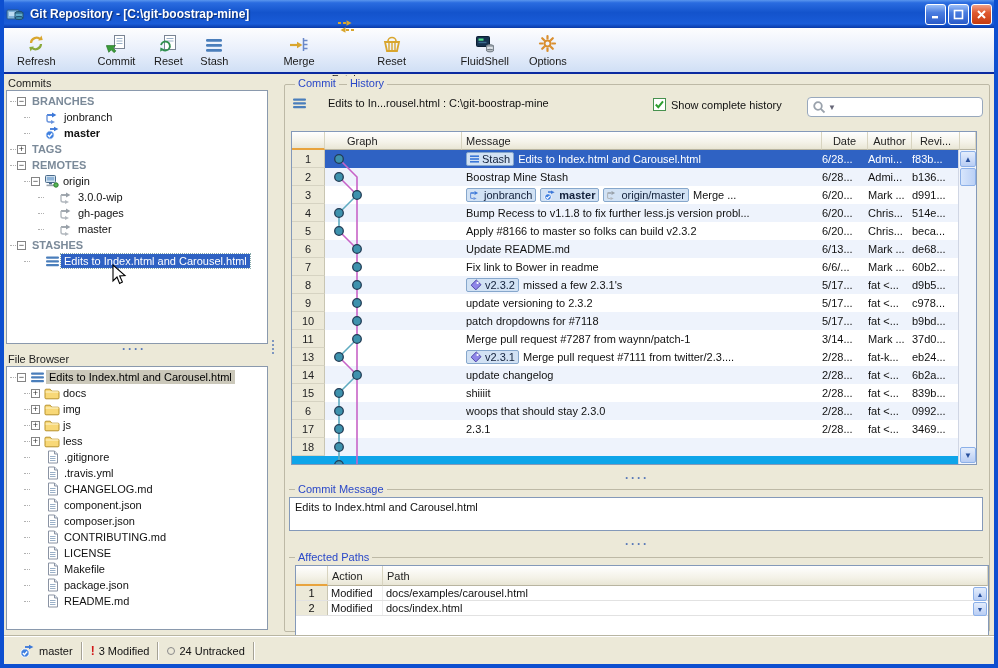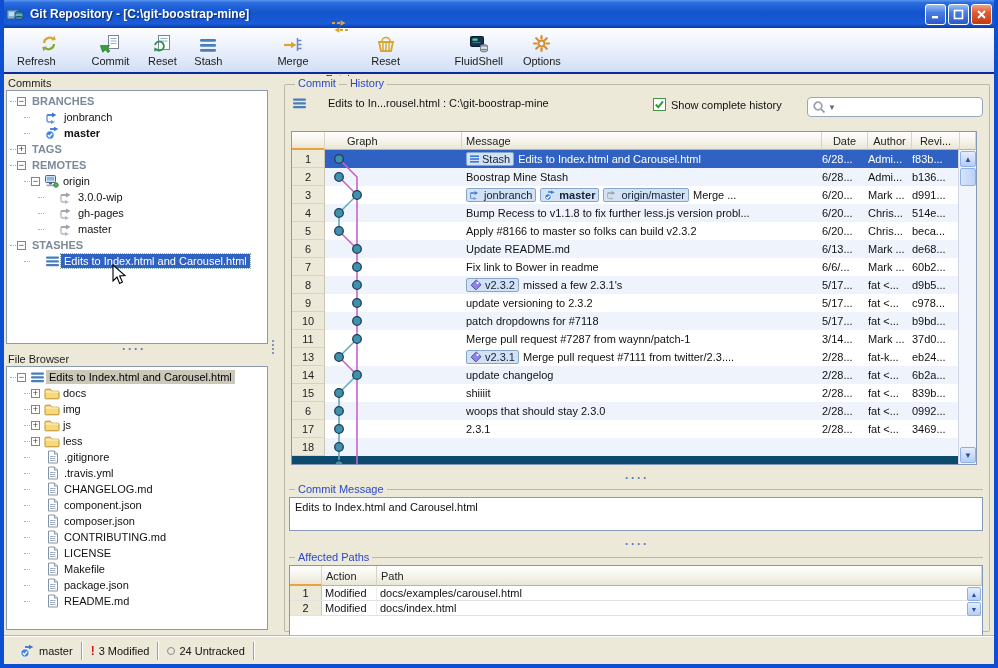--- a/index.html
+++ b/index.html
@@ -21,21 +21,21 @@
     background:linear-gradient(180deg,#9cc0f8 0%,#4a7de0 40%,#2a5ac8 100%);}
   .winbtn.close{background:linear-gradient(180deg,#f0a088 0%,#e05a30 40%,#c63b10 100%);}
   
   .toolbar{position:absolute;left:-4px;top:28px;width:998px;height:46px;
     background:linear-gradient(180deg,#fdfdfe 0%,#e7eefb 55%,#d0dff5 100%);
     border-bottom:2px solid #0a2aa0;display:flex;align-items:center;padding:2px 0 2px 10px;}
   .tool{display:flex;flex-direction:column;align-items:center;justify-content:center;
     min-width:44px;padding:1px 4px;}
   .tool .ticon{height:21px;display:flex;align-items:flex-end;justify-content:center;}
   .tool .tlabel{font-size:11px;color:#1a1a1a;margin-top:1px;white-space:nowrap;}
-  .tool:nth-child(1){margin-right:22px;align-items:flex-end;}
+  .tool:nth-child(1){margin-right:28px;}
   .tool:nth-child(2){margin-right:4px;}
   .tool:nth-child(3){margin-right:2px;}
   .tool:nth-child(4){margin-right:40px;}
   .tool:nth-child(5){margin-right:2px;}
   .tool:nth-child(6){margin-right:2px;gap:36px;}
   .tool:nth-child(7){margin-right:40px;}
   .tool:nth-child(8){margin-right:6px;}
   
   .content{position:absolute;left:0;top:76px;width:990px;height:556px;background:#ece9d8;}
   .panel-label{position:absolute;font-size:11px;color:#222;}
@@ -58,21 +58,21 @@
   .gb-tabs{position:absolute;top:-8px;left:10px;display:flex;gap:8px;}
   .gb-tabs span{background:#ece9d8;padding:0 3px;color:#2a48c8;font-size:11px;}
   .ctx-row{position:absolute;left:8px;top:12px;display:flex;align-items:center;}
   .ctx-row .ctx-label{margin-left:22px;color:#111;}
   .chk{width:13px;height:13px;border:1px solid #47914e;background:#fff;display:flex;align-items:center;justify-content:center;}
   .chk-label{margin-left:5px;}
   .searchbox{position:absolute;width:176px;height:20px;border:1px solid #98a8bc;border-radius:4px;background:#fff;display:flex;align-items:center;padding-left:4px;}
   .searchbox input{border:none;outline:none;flex:1;font-size:11px;font-family:inherit;background:transparent;width:120px;}
   .searchbox .drop{font-size:8px;color:#667;margin-left:1px;}
   
-  .htable{position:absolute;border:1px solid #8499b9;background:#0c4a6e;overflow:hidden;}
+  .htable{position:absolute;border:1px solid #8499b9;background:#0ea5e9;overflow:hidden;}
   .hheader{display:flex;height:18px;}
   .hheader .hcell{background:linear-gradient(180deg,#ffffff 0%,#f4f2e8 60%,#e9e6d5 100%);
     border-right:1px solid #d8d4c0;border-bottom:1px solid #b8b4a0;
     font-size:11px;color:#222;display:flex;align-items:center;flex-shrink:0;overflow:hidden;white-space:nowrap;}
   .hheader .hcell.corner{border-bottom:2px solid #e8a33d;}
   .hbody{position:relative;height:314px;overflow:hidden;}
   .hrow{display:flex;height:18px;}
   .hrow.even .hcontent{background:#eef3fc;}
   .hnum{width:33px;flex-shrink:0;background:#ece9d8;border-right:1px solid #c8c5b2;border-bottom:1px solid #d6d3c2;
     display:flex;align-items:center;justify-content:center;color:#222;}
@@ -967,21 +967,21 @@
       <div class="dots-h" style="left:340px;top:390px;">····</div>
 
       <div class="etch" style="left:4px;top:404px;width:694px;"></div>
       <div class="panel-label blue-label" style="left:10px;top:398px;background:#ece9d8;padding:0 3px;">Commit Message</div>
       <div class="cm-box" style="left:4px;top:412px;width:694px;height:34px;">Edits to Index.html and Carousel.html</div>
 
       <div class="dots-h" style="left:340px;top:456px;">····</div>
 
       <div class="etch" style="left:4px;top:472px;width:694px;"></div>
       <div class="panel-label blue-label" style="left:10px;top:466px;background:#ece9d8;padding:0 3px;">Affected Paths</div>
-      <div class="ptable" style="left:4px;top:480px;width:694px;height:76px;" id="paths-table">
+      <div class="ptable" style="left:10px;top:480px;width:694px;height:76px;" id="paths-table">
           <div class="hheader" style="height: 20px;">
             <div class="hcell corner" style="width: 32px; padding-left: 0px;"></div>
             <div class="hcell" style="width: 55px; padding-left: 4px;">Action</div>
             <div class="hcell" style="flex: 1 1 0%; padding-left: 4px;">Path</div>
           </div>
           <div class="prow">
             <div class="pnum">1</div>
       <div class="pact">Modified</div>
       <div class="ppath">docs/examples/carousel.html</div>
           </div>

